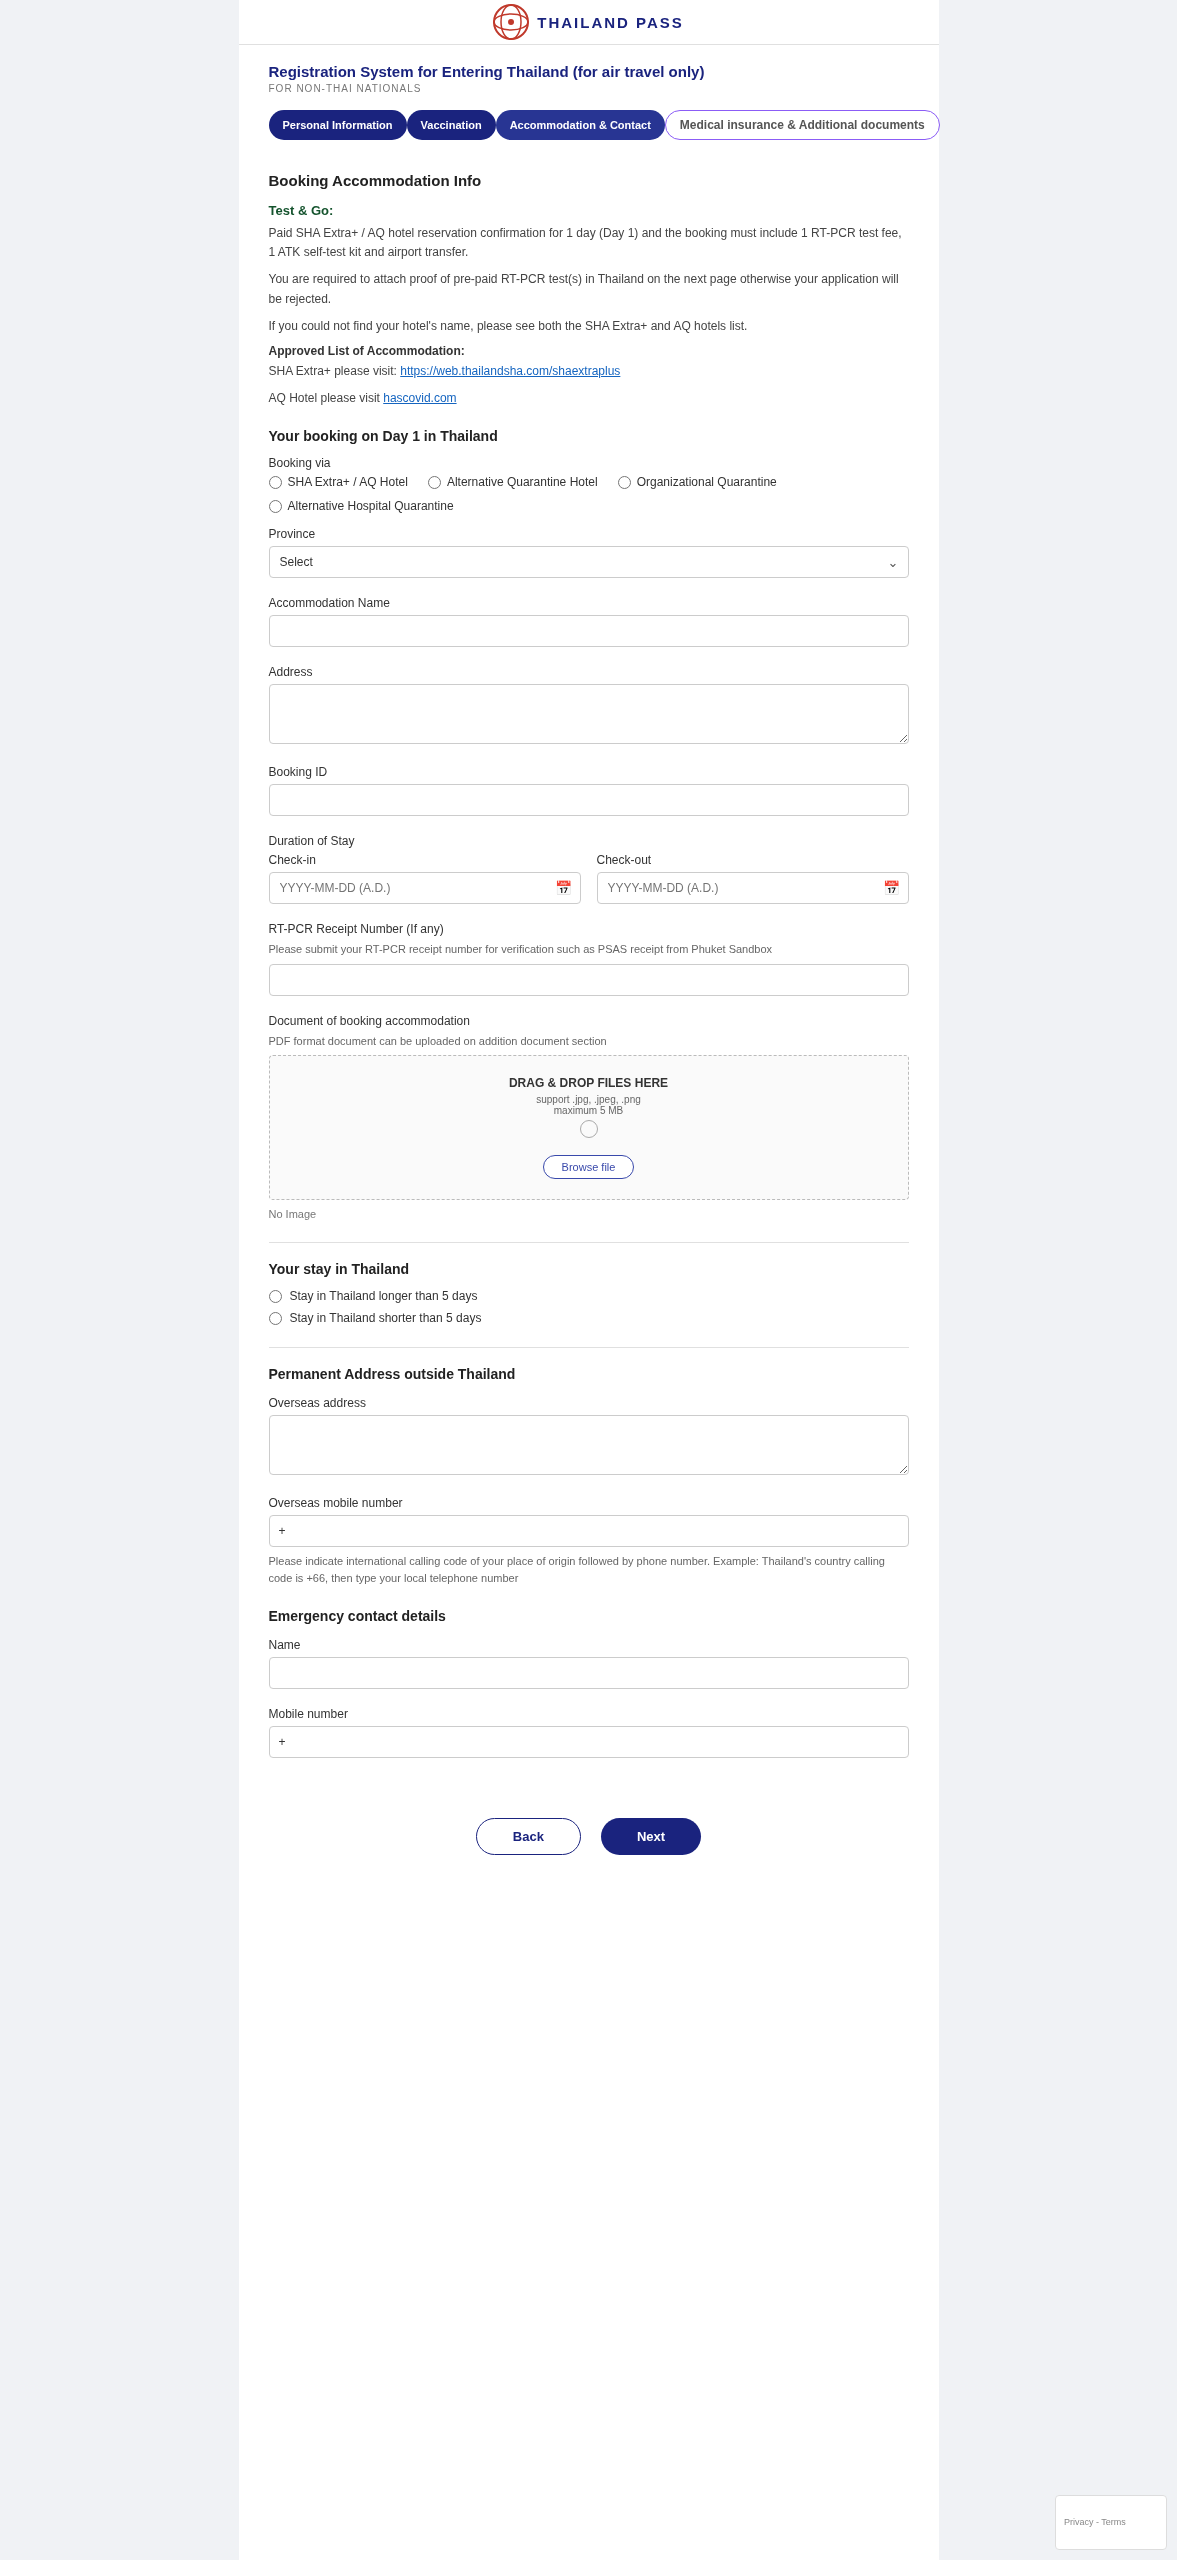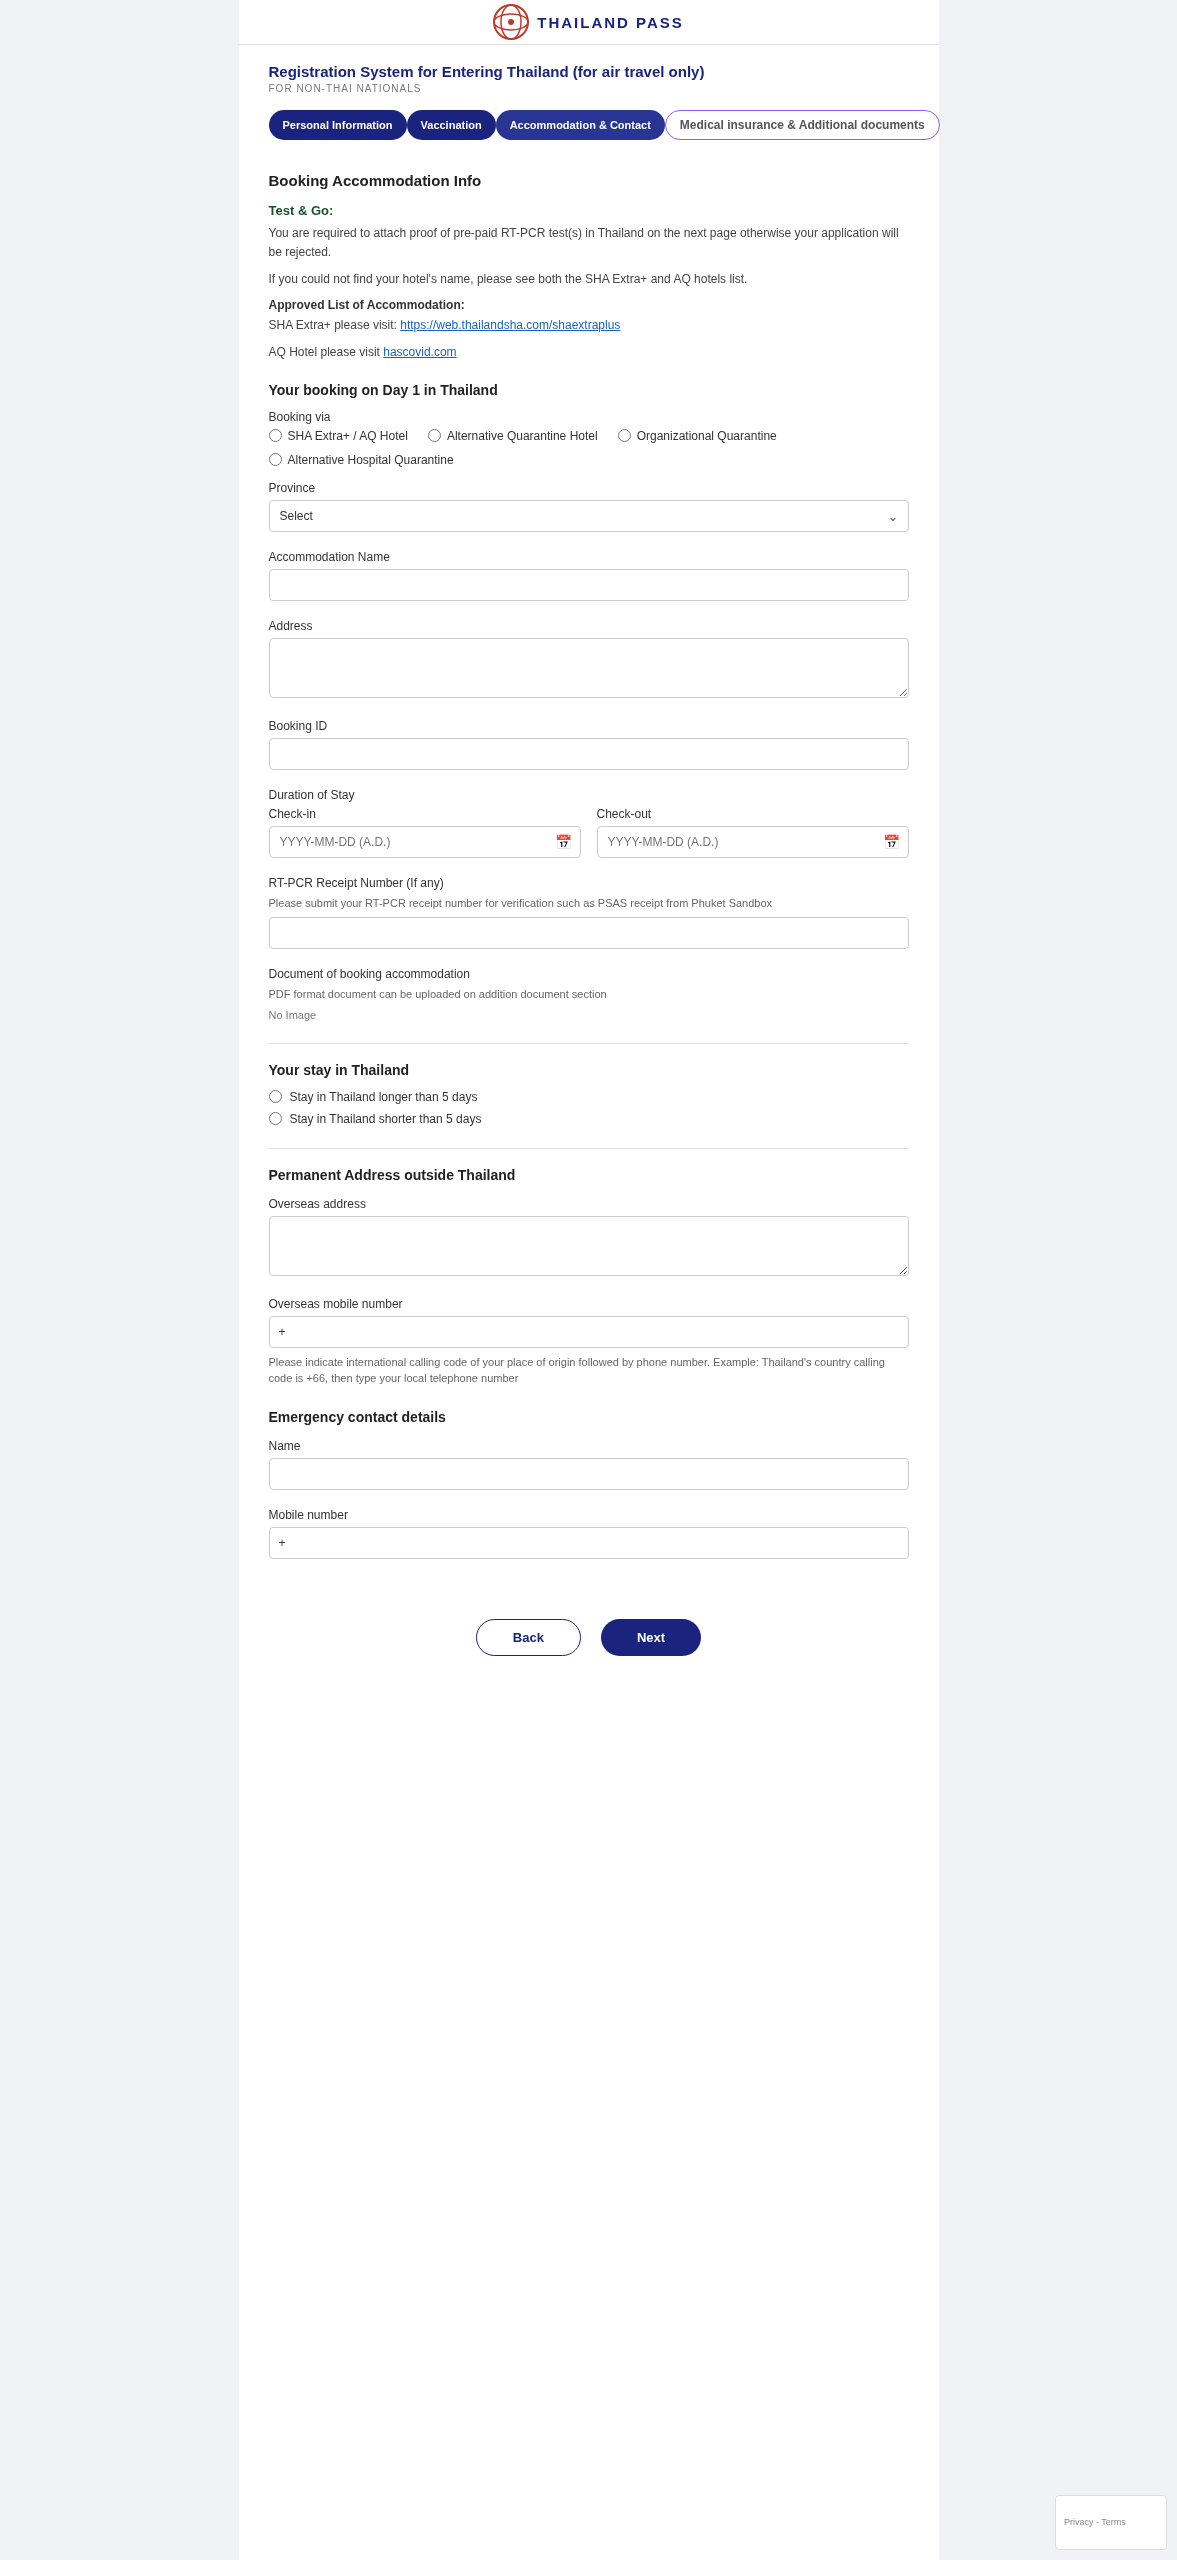--- a/index.html
+++ b/index.html
@@ -395,20 +395,21 @@
     <button class="step current">Accommodation &amp; Contact</button>
     <button class="step last">Medical insurance &amp; Additional documents</button>
   </div>
 
   <div class="main-content">
 
     <div class="section-title">Booking Accommodation Info</div>
 
     <div class="info-box">
       <div class="info-label">Test &amp; Go:</div>
+      <p class="info-text">Paid SHA Extra+ / AQ hotel reservation confirmation for 1 day (Day 1) and the booking must include 1 RT-PCR test fee, 1 ATK self-test kit and airport transfer.</p>
       <p class="info-text">You are required to attach proof of pre-paid RT-PCR test(s) in Thailand on the next page otherwise your application will be rejected.</p>
       <p class="info-text">If you could not find your hotel's name, please see both the SHA Extra+ and AQ hotels list.</p>
       <div class="info-subheading">Approved List of Accommodation:</div>
       <p class="info-text">
         <span>SHA Extra+ please visit: </span>
         <a href="#">https://web.thailandsha.com/shaextraplus</a>
       </p>
       <p class="info-text">
         <span>AQ Hotel please visit </span>
         <a href="#">hascovid.com</a>
@@ -489,20 +490,29 @@
 
       <div class="field-spacing">
         <div class="field-label">RT-PCR Receipt Number (If any)</div>
         <div class="field-sublabel">Please submit your RT-PCR receipt number for verification such as PSAS receipt from Phuket Sandbox</div>
         <input type="text" style="">
       </div>
 
       <div class="field-spacing">
         <div class="field-label">Document of booking accommodation</div>
         <div class="field-sublabel">PDF format document can be uploaded on addition document section</div>
+        <div class="file-upload-area">
+          <div class="drag-drop-text">DRAG &amp; DROP FILES HERE</div>
+          <div class="file-support-text">support .jpg, .jpeg, .png</div>
+          <div class="file-support-text">maximum 5 MB</div>
+          <div class="upload-circle-icon"></div>
+          <div>
+            <button class="browse-btn">Browse file</button>
+          </div>
+        </div>
         <div class="no-image-text">No Image</div>
       </div>
     </div>
 
     <hr class="divider">
 
     <div class="form-section">
       <div class="form-section-title">Your stay in Thailand</div>
 
       <label class="stay-option">

